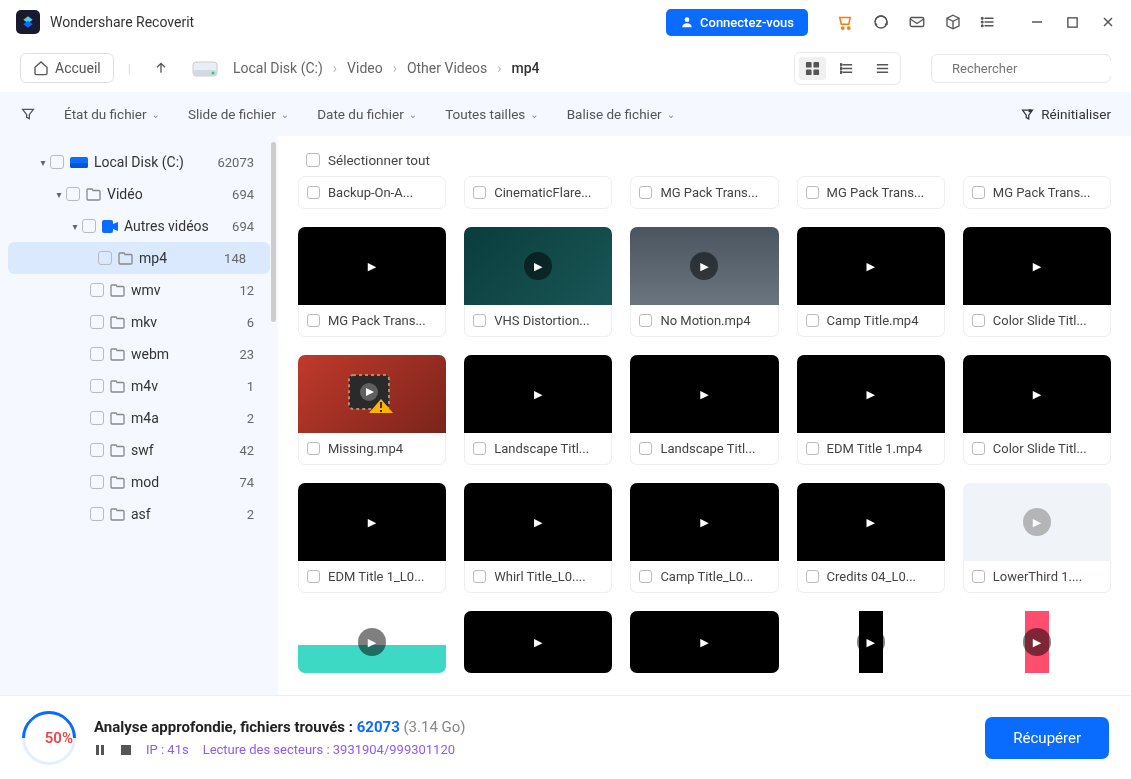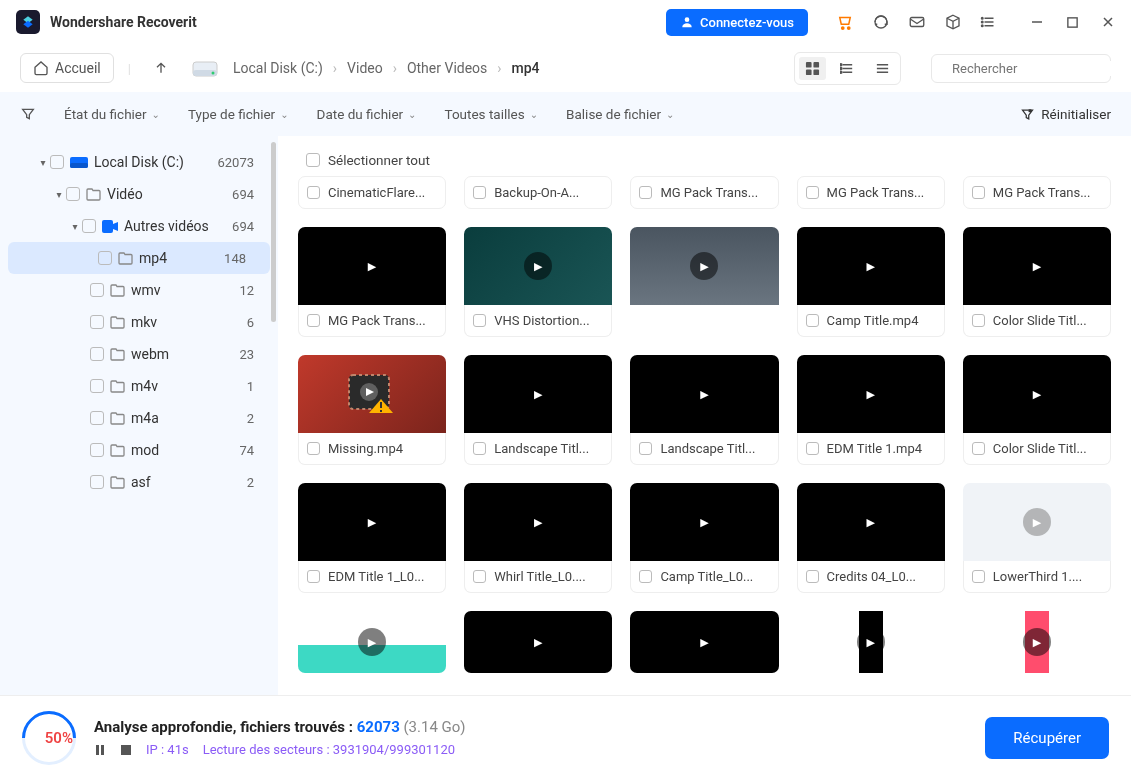--- a/index.html
+++ b/index.html
@@ -1,21 +1,21 @@
 <!DOCTYPE html>
 <html><head>
 <meta charset="utf-8">
 <style>
 * { margin: 0; padding: 0; box-sizing: border-box; font-family: -apple-system, BlinkMacSystemFont, "Segoe UI", Roboto, sans-serif; }
 body { width: 1131px; height: 779px; background: #fff; overflow: hidden; display: flex; flex-direction: column; font-size: 13px; color: #333; }
 
 
 .titlebar { height: 44px; display: flex; align-items: center; padding: 0 16px; gap: 10px; }
 .logo { width: 24px; height: 24px; background: #1a1a2e; border-radius: 5px; display: flex; align-items: center; justify-content: center; }
-.title { font-size: 14px; color: #333; flex: 0 0 auto; font-weight: bold; }
+.title { font-size: 14px; color: #333; flex: 0 0 auto; }
 .titlebar-spacer { flex: 1; }
 .connect-btn { background: #0a6cff; color: #fff; border: none; border-radius: 5px; padding: 6px 14px; font-size: 13px; display: flex; align-items: center; gap: 6px; cursor: pointer; font-weight: 500; }
 .titlebar-icons { display: flex; gap: 18px; margin-left: 18px; align-items: center; }
 .titlebar-icons span { color: #666; cursor: pointer; font-size: 16px; }
 .window-controls { display: flex; gap: 22px; margin-left: 22px; align-items: center; }
 .window-controls span { color: #666; cursor: pointer; font-size: 14px; }
 
 
 .navbar { height: 48px; display: flex; align-items: center; padding: 0 20px; gap: 14px; }
 .home-btn { display: flex; align-items: center; gap: 6px; border: 1px solid #e0e0e0; border-radius: 6px; padding: 6px 12px; font-size: 14px; cursor: pointer; color: #555; }
@@ -224,21 +224,21 @@
   <span>
       <svg width="16" height="16" viewBox="0 0 24 24" fill="none" stroke="#555" stroke-width="2">
         <path d="M4 5h16l-6 8v6l-4-2v-4z"></path>
       </svg>
     </span>
   <div class="filter-item">
       <span>État du fichier</span>
       <span class="chev">⌄</span>
     </div>
   <div class="filter-item">
-      <span>Type de fichier</span>
+      <span>Slide de fichier</span>
       <span class="chev">⌄</span>
     </div>
   <div class="filter-item">
       <span>Date du fichier</span>
       <span class="chev">⌄</span>
     </div>
   <div class="filter-item">
       <span>Toutes tailles</span>
       <span class="chev">⌄</span>
     </div>
@@ -354,20 +354,30 @@
         <span class="fname">m4a</span>
         <span class="count">2</span>
       </div>
       <div class="tree-item tree-l3">
         <span class="cb"></span>
         <span class="folder-ico">
           <svg width="15" height="13" viewBox="0 0 15 13" fill="none" stroke="#888" stroke-width="1.3">
             <path d="M1 3V2a1 1 0 011-1h4l1 1.5h6a1 1 0 011 1V11a1 1 0 01-1 1H2a1 1 0 01-1-1z"></path>
           </svg>
         </span>
+        <span class="fname">swf</span>
+        <span class="count">42</span>
+      </div>
+      <div class="tree-item tree-l3">
+        <span class="cb"></span>
+        <span class="folder-ico">
+          <svg width="15" height="13" viewBox="0 0 15 13" fill="none" stroke="#888" stroke-width="1.3">
+            <path d="M1 3V2a1 1 0 011-1h4l1 1.5h6a1 1 0 011 1V11a1 1 0 01-1 1H2a1 1 0 01-1-1z"></path>
+          </svg>
+        </span>
         <span class="fname">mod</span>
         <span class="count">74</span>
       </div>
       <div class="tree-item tree-l3">
         <span class="cb"></span>
         <span class="folder-ico">
           <svg width="15" height="13" viewBox="0 0 15 13" fill="none" stroke="#888" stroke-width="1.3">
             <path d="M1 3V2a1 1 0 011-1h4l1 1.5h6a1 1 0 011 1V11a1 1 0 01-1 1H2a1 1 0 01-1-1z"></path>
           </svg>
         </span>
@@ -377,68 +387,72 @@
     </div>
   <div class="content">
     <div class="select-all">
       <span class="cb" style="width:14px;height:14px;border:1.5px solid #bbb;border-radius:3px;display:inline-block"></span>
       <span>Sélectionner tout</span>
     </div>
     <div class="grid" id="grid">
         <div class="card">
           <div class="card-footer topradius">
             <span class="cb"></span>
+            <span class="label">Backup-On-A...</span>
+          </div>
+        </div>
+        <div class="card">
+          <div class="card-footer topradius">
+            <span class="cb"></span>
             <span class="label">CinematicFlare...</span>
           </div>
         </div>
         <div class="card">
           <div class="card-footer topradius">
             <span class="cb"></span>
-            <span class="label">Backup-On-A...</span>
+            <span class="label">MG Pack Trans...</span>
           </div>
         </div>
         <div class="card">
           <div class="card-footer topradius">
             <span class="cb"></span>
             <span class="label">MG Pack Trans...</span>
           </div>
         </div>
         <div class="card">
           <div class="card-footer topradius">
             <span class="cb"></span>
             <span class="label">MG Pack Trans...</span>
           </div>
         </div>
         <div class="card">
-          <div class="card-footer topradius">
+          <div class="thumb" style="background:#000;">
+            <div class="play">▶</div>
+          </div>
+          <div class="card-footer">
             <span class="cb"></span>
             <span class="label">MG Pack Trans...</span>
           </div>
         </div>
         <div class="card">
-          <div class="thumb" style="background:#000;">
-            <div class="play">▶</div>
-          </div>
-          <div class="card-footer">
-            <span class="cb"></span>
-            <span class="label">MG Pack Trans...</span>
-          </div>
-        </div>
-        <div class="card">
           <div class="thumb" style="background:linear-gradient(135deg,#0a3d3d,#1a5555);">
             <div class="play">▶</div>
           </div>
           <div class="card-footer">
             <span class="cb"></span>
             <span class="label">VHS Distortion...</span>
           </div>
         </div>
         <div class="card">
           <div class="thumb" style="background:linear-gradient(180deg,#4a5560,#6a7580);">
             <div class="play">▶</div>
+          </div>
+          <div class="card-footer">
+            <span class="cb"></span>
+            <span class="label">No Motion.mp4</span>
           </div>
         </div>
         <div class="card">
           <div class="thumb" style="background:#000;">
             <div class="play">▶</div>
           </div>
           <div class="card-footer">
             <span class="cb"></span>
             <span class="label">Camp Title.mp4</span>
           </div>

